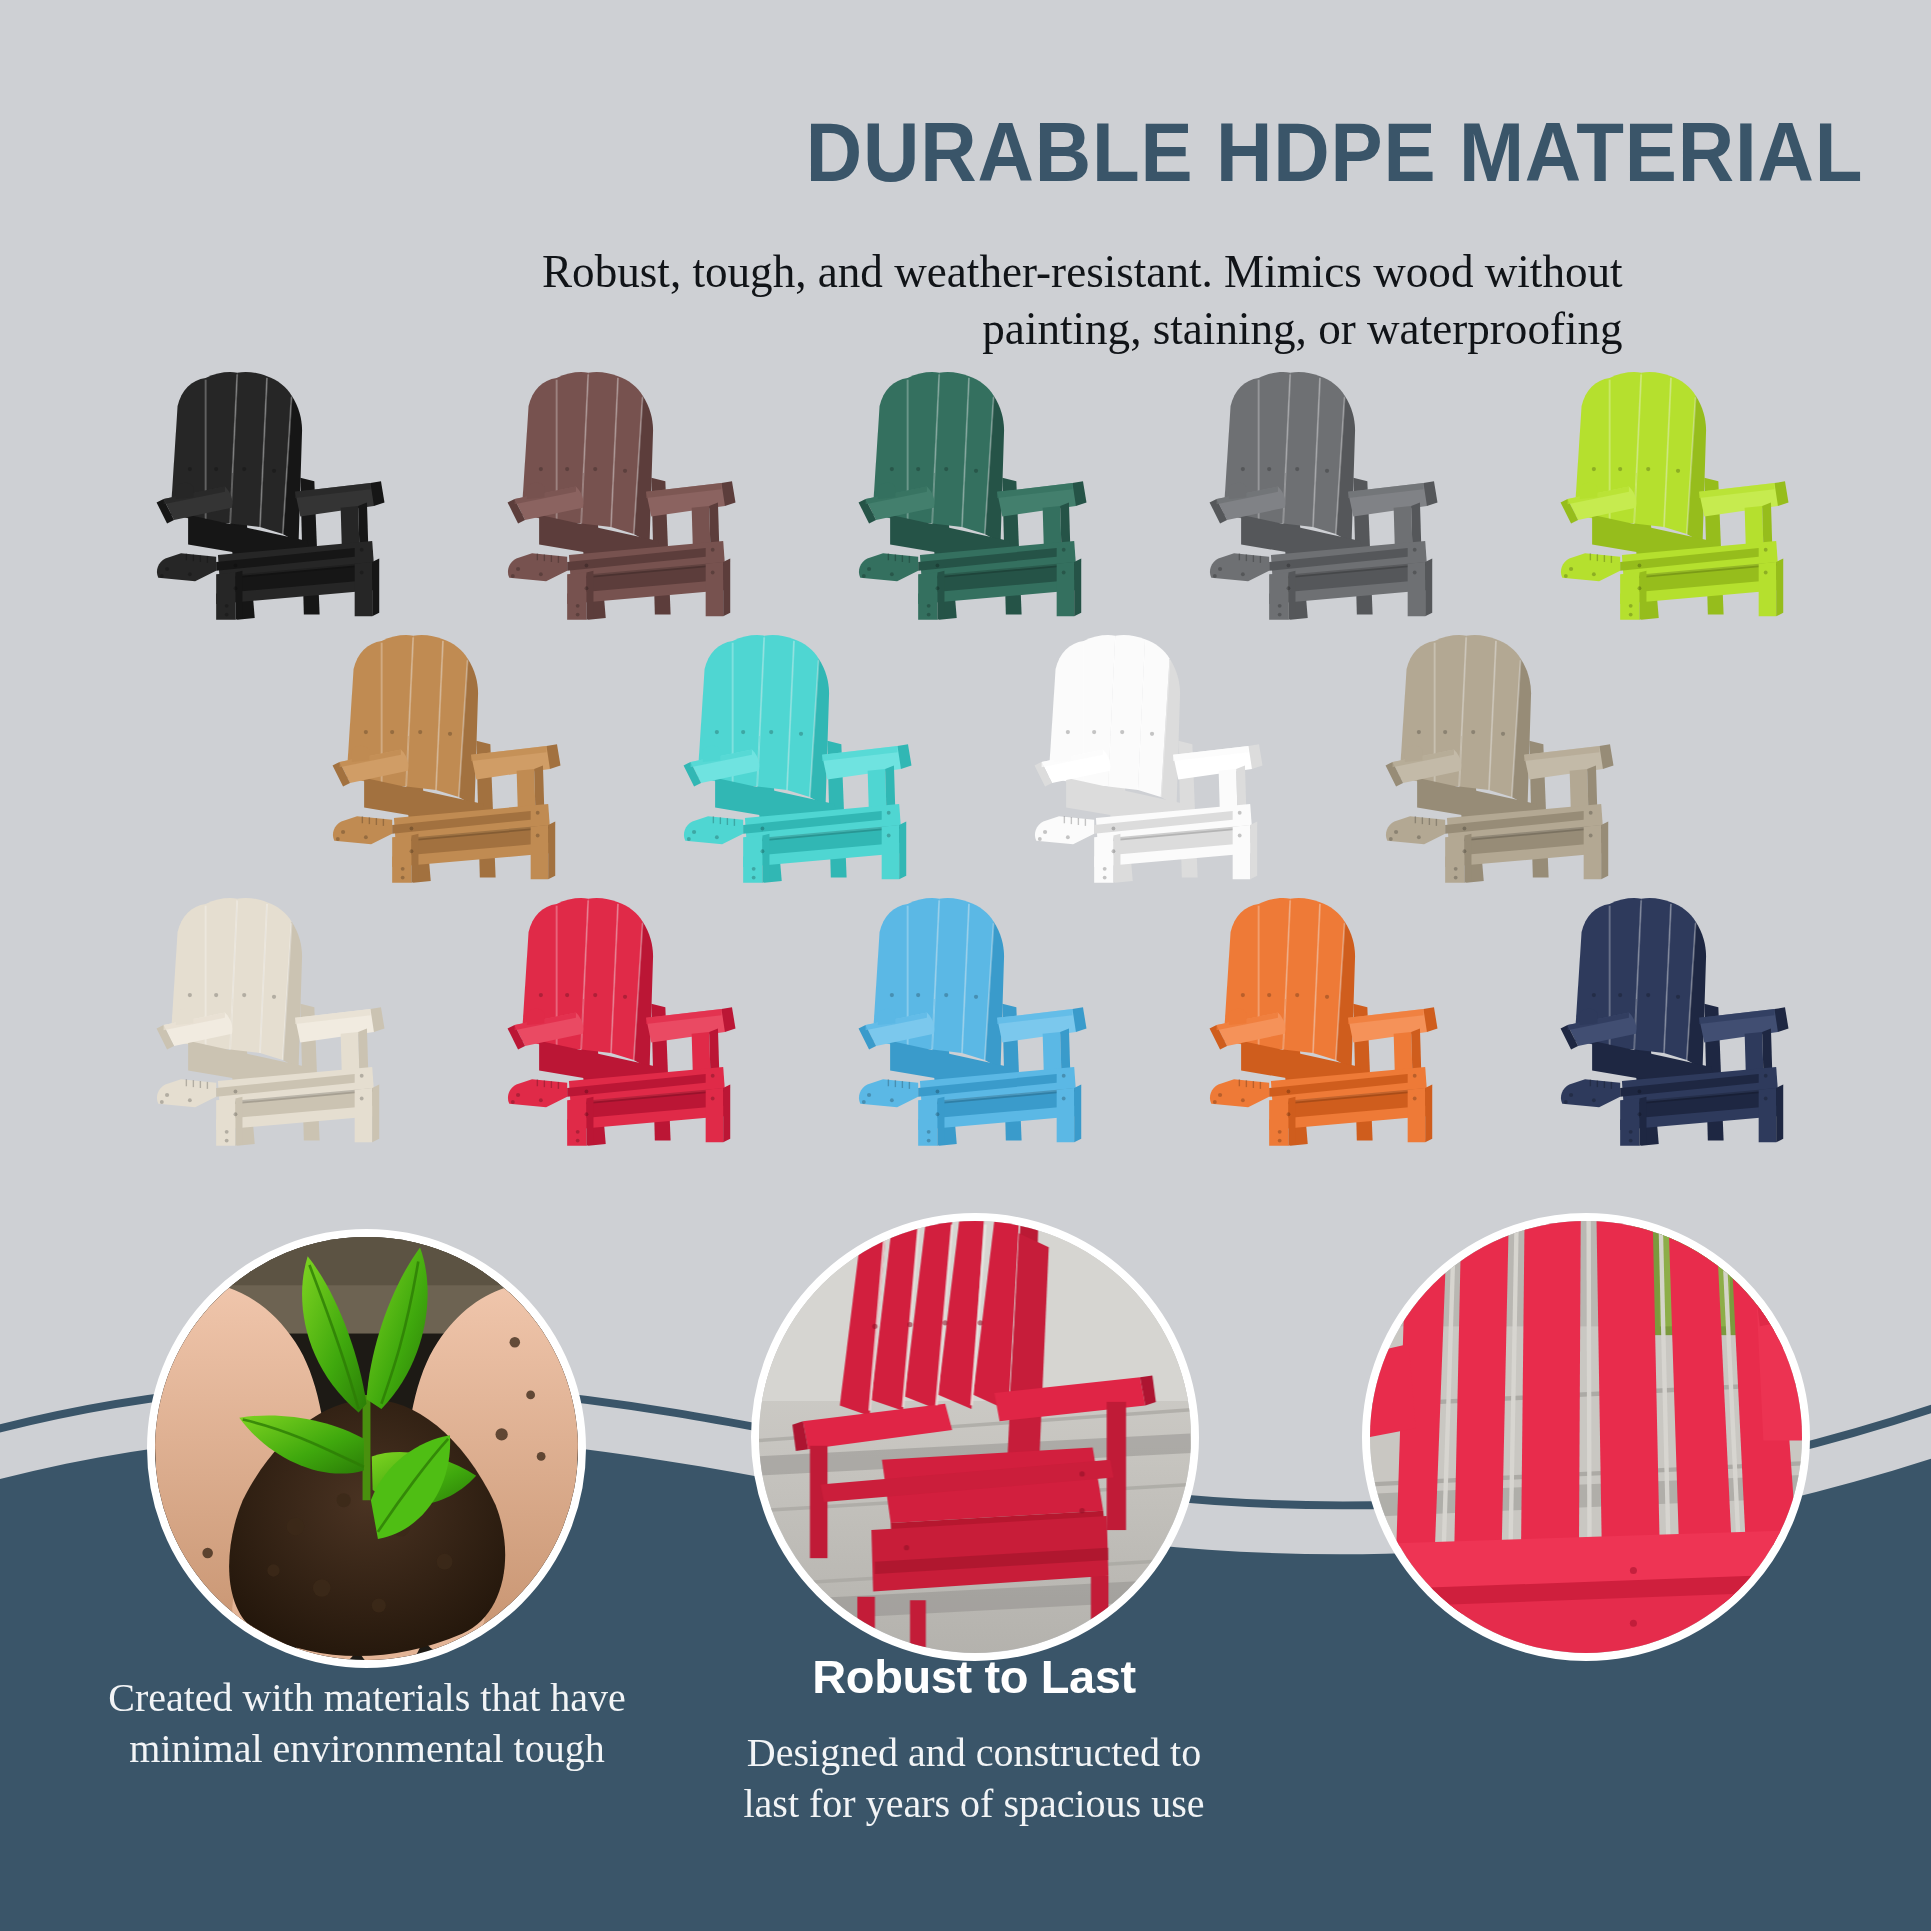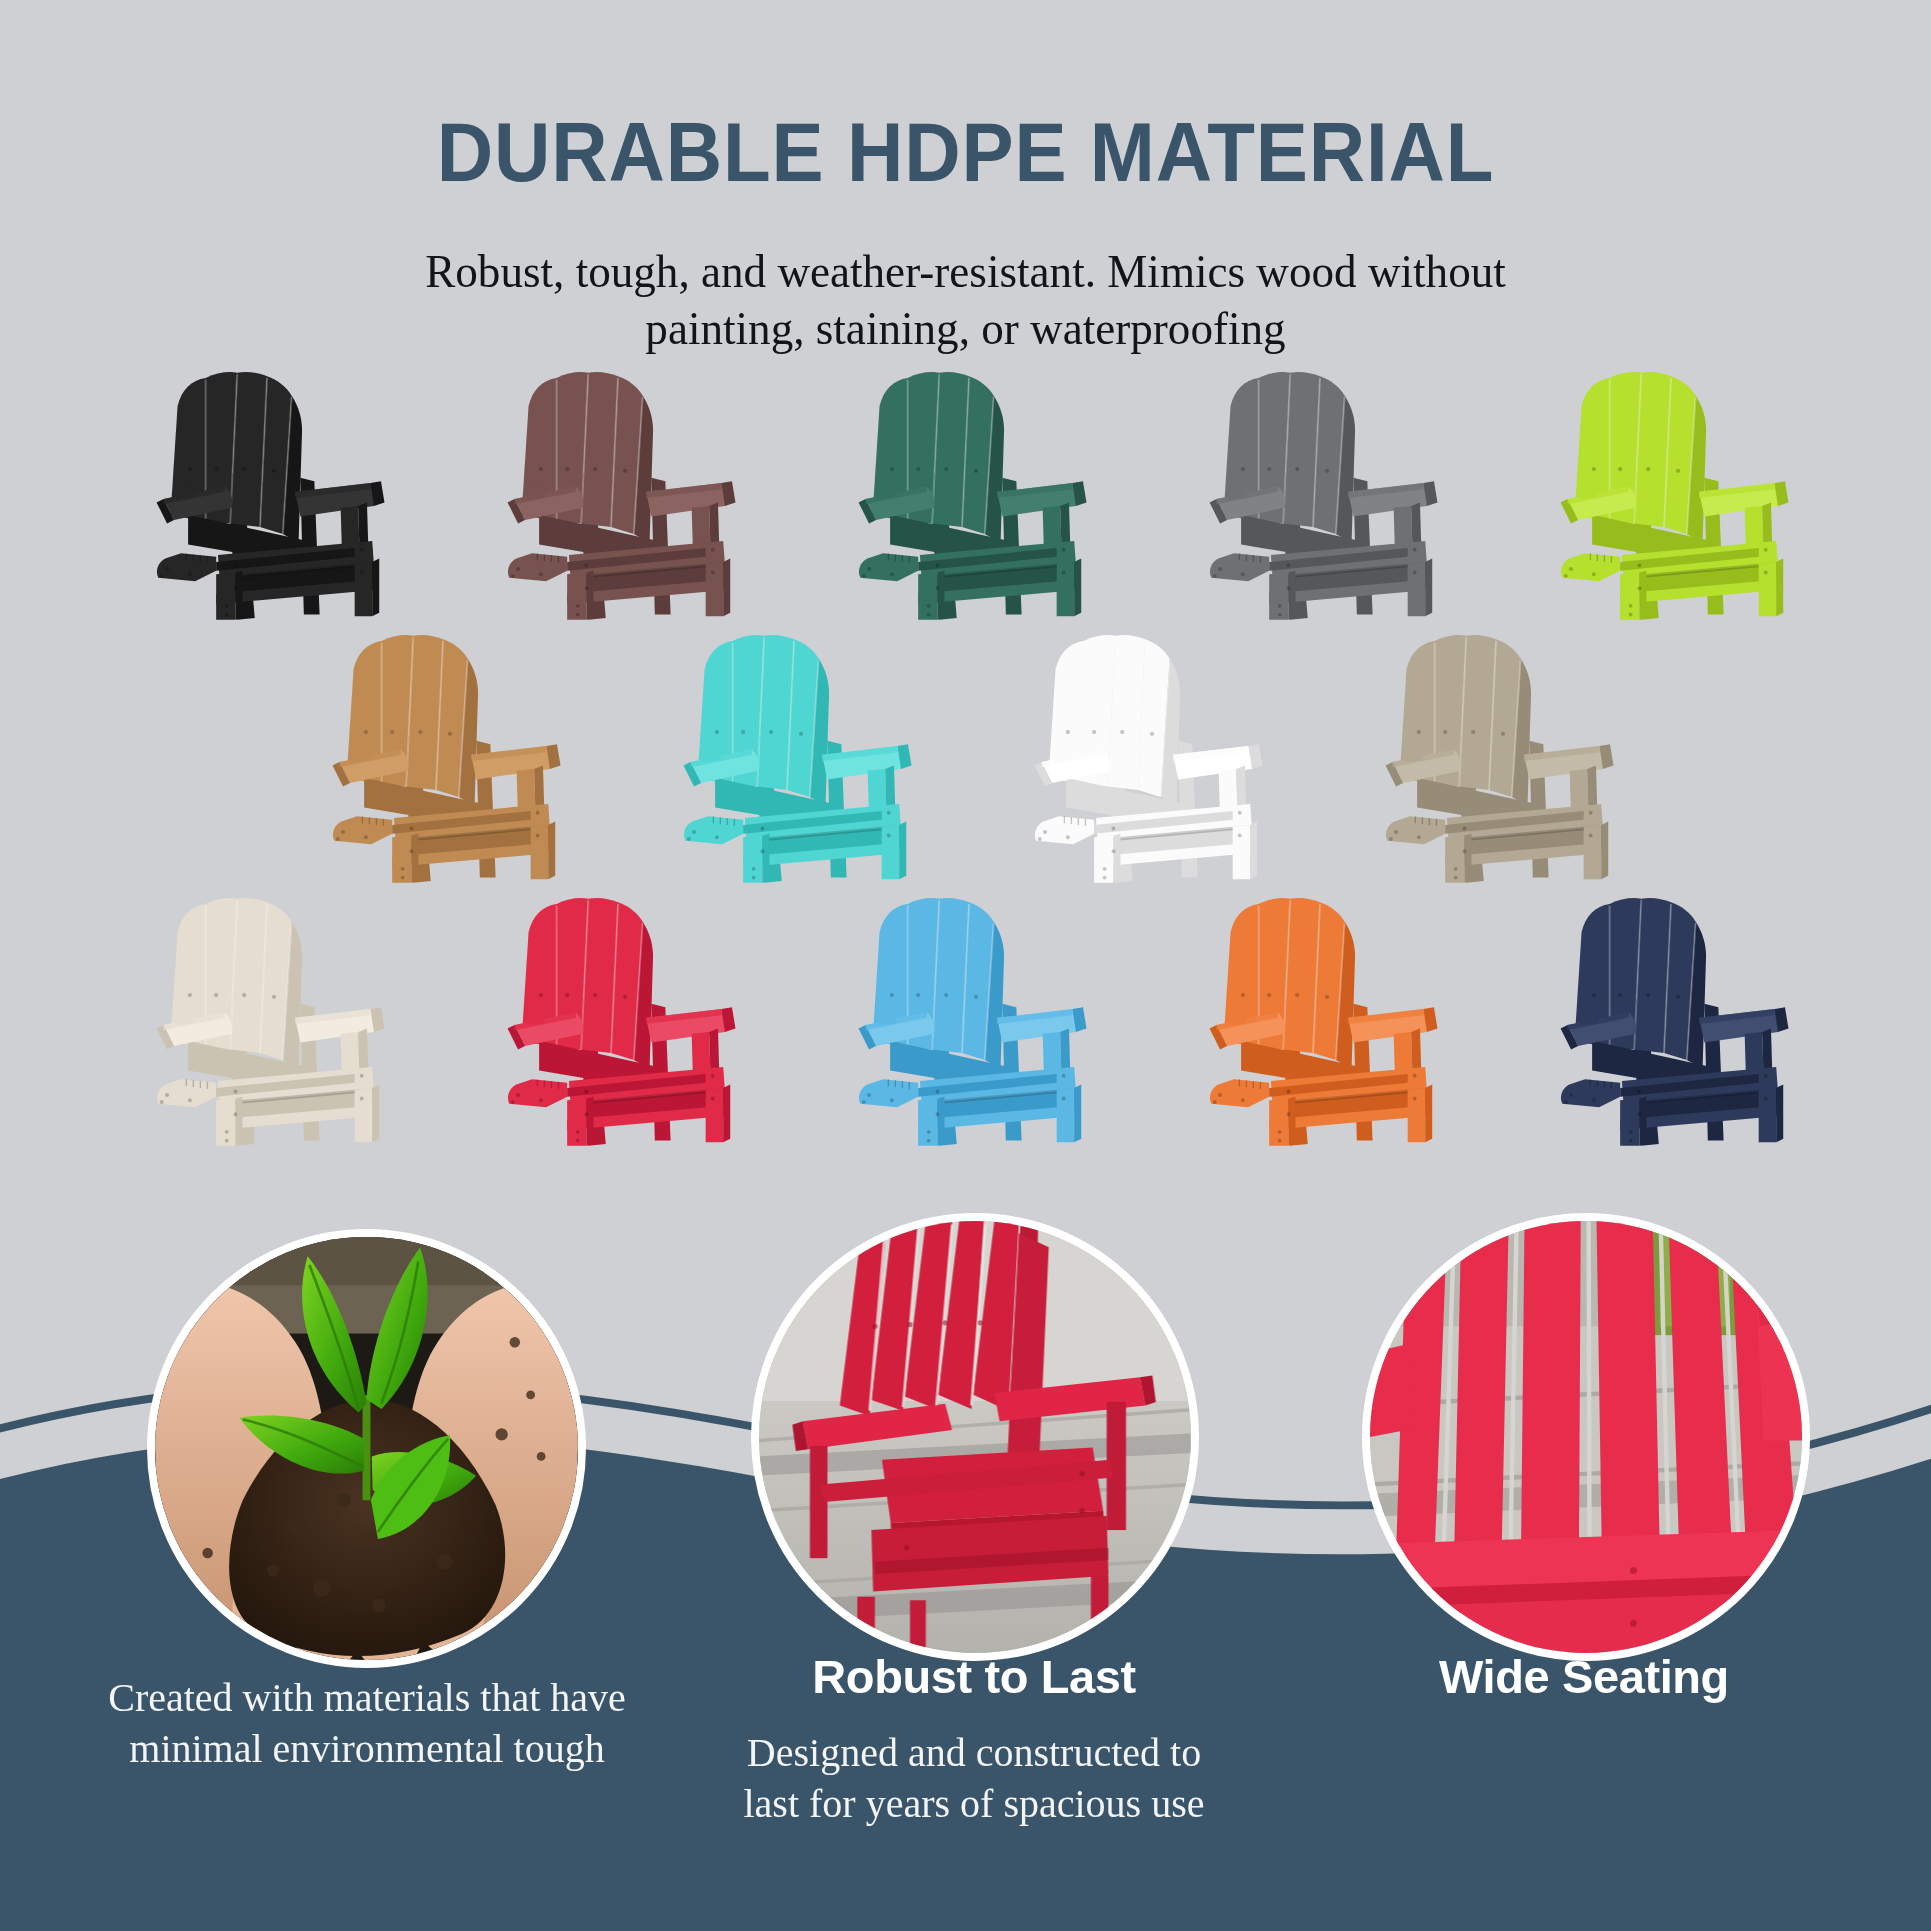--- a/index.html
+++ b/index.html
@@ -5,21 +5,21 @@
   * { margin:0; padding:0; box-sizing:border-box; }
   html,body { width:1931px; height:1931px; }
   body {
     position:relative;
     overflow:hidden;
     background:#ced0d4;
     font-family:"Liberation Sans", sans-serif;
   }
 
   
-  #header { position:absolute; top:0; left:0; width:1931px; text-align:center; }
+  #header { position:absolute; top:0; left:0; width:1931px; text-align:right; }
   #title {
     font-family:"Liberation Sans Narrow","Liberation Sans",sans-serif;
     font-weight:700;
     font-size:84px;
     letter-spacing:0.9px;
     color:#3a5569;
     margin-top:104px;
     transform:scaleX(0.93);
   }
   #subtitle {
@@ -1432,15 +1432,14 @@
 
 <div class="feature-text" style="left:667px; top:1649px;">
   <div class="feature-title">Robust to Last</div>
   <div class="feature-desc">
     <div>Designed and constructed to</div>
     <div>last for years of spacious use</div>
   </div>
 </div>
 
 <div class="feature-text" style="left:1277px; top:1649px;">
-  <div class="feature-title">Wide Seating</div>
 </div>
 
 
 </body></html>

